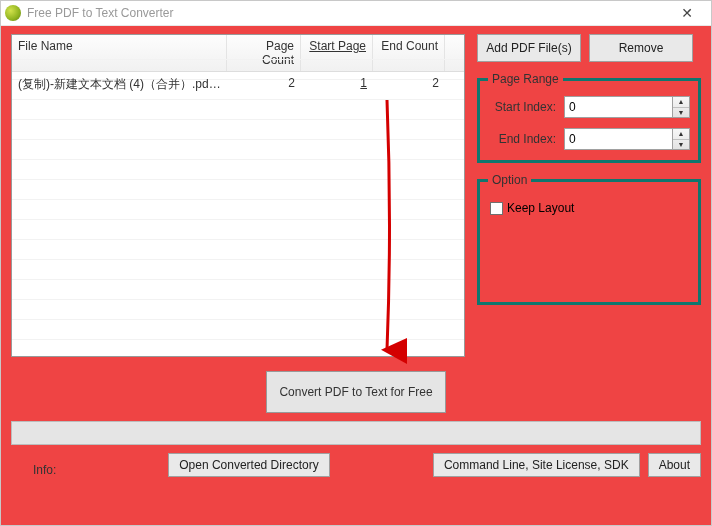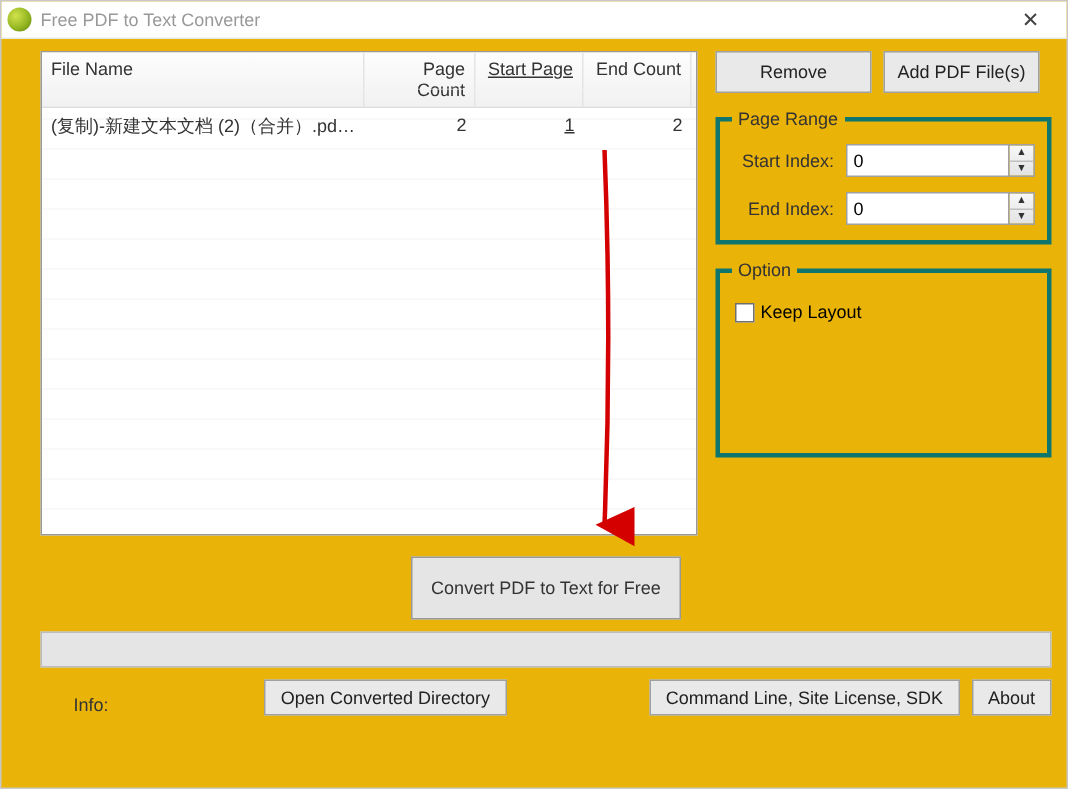--- a/index.html
+++ b/index.html
@@ -1,22 +1,22 @@
 <!DOCTYPE html>
 <html><head>
 <meta charset="utf-8">
 <style>
 * { box-sizing: border-box; font-family: "Segoe UI", Tahoma, sans-serif; font-size: 12px; }
 body { margin: 0; padding: 0; background: #fff; width: 712px; height: 526px; overflow: hidden; }
-.window { width: 712px; height: 526px; border: 1px solid #c8c8c8; background: #eab308; display: flex; flex-direction: column; }
+.window { width: 712px; height: 526px; border: 1px solid #c8c8c8; background: #ef4444; display: flex; flex-direction: column; }
 .titlebar { height: 25px; background: #fff; display: flex; align-items: center; padding: 0 4px; color: #888; border-bottom: 1px solid #e8e8e8; }
 .titlebar .icon { width: 16px; height: 16px; border-radius: 50%; background: radial-gradient(circle at 35% 35%, #d2e24c 0%, #8fb31f 60%, #5f7a12 100%); margin-right: 6px; flex-shrink: 0; }
 .titlebar .title { flex: 1; color: #999; font-size: 12px; }
 .titlebar .close { width: 40px; text-align: center; color: #444; font-size: 14px; }
-.content { flex: 1; padding: 8px 10px 4px 26px; display: flex; flex-direction: column; }
+.content { flex: 1; padding: 8px 10px 4px 10px; display: flex; flex-direction: column; }
 .upper { display: flex; gap: 12px; }
 .filelist { flex: 1; border: 1px solid #999; background: #fff; height: 323px; position: relative; }
 .filelist-header { display: flex; background: linear-gradient(#fdfdfd, #f1f1f1); border-bottom: 1px solid #ddd; }
 .filelist-header div { padding: 4px 6px; border-right: 1px solid #e4e4e4; color: #333; }
 .filelist-row { display: flex; }
 .filelist-row div { padding: 4px 6px; color: #333; }
 .col-fn { width: 215px; flex-shrink: 0; overflow: hidden; text-overflow: ellipsis; white-space: nowrap; }
 .col-pc { width: 74px; text-align: right; flex-shrink: 0; }
 .col-sp { width: 72px; text-align: right; flex-shrink: 0; text-decoration: underline; }
 .col-ep { width: 72px; text-align: right; flex-shrink: 0; }
@@ -63,40 +63,40 @@
       <div class="filelist">
         <div class="filelist-header">
           <div class="col-fn">File Name</div>
           <div class="col-pc">Page Count</div>
           <div class="col-sp">Start Page</div>
           <div class="col-ep">End Count</div>
         </div>
         <div class="gridlines"></div>
         <div class="filelist-body">
           <div class="filelist-row">
-            <div class="col-fn">(复制)-新建文本文档 (2)（合并）.pdf-...</div>
+            <div class="col-fn">(复制)-新建文本文档 (4)（合并）.pdf-...</div>
             <div class="col-pc">2</div>
             <div class="col-sp">1</div>
             <div class="col-ep">2</div>
           </div>
         </div>
         <svg class="arrow-overlay" style="left:355px; top:60px;" width="40" height="275">
           <defs>
             <marker id="ah" markerWidth="10" markerHeight="10" refX="5" refY="8" orient="auto">
               <path d="M0,0 L10,0 L5,10 Z" fill="#d40000"></path>
             </marker>
           </defs>
           <path d="M20,5 Q25,130 20,255" stroke="#d40000" stroke-width="3" fill="none" marker-end="url(#ah)"></path>
         </svg>
       </div>
 
       <div class="right">
         <div class="btnrow">
+          <div class="btn btn-add">Add PDF File(s)</div>
           <div class="btn btn-remove">Remove</div>
-          <div class="btn btn-add">Add PDF File(s)</div>
         </div>
 
         <fieldset>
           <legend>Page Range</legend>
           <div class="range-row">
             <label>Start Index:</label>
             <div class="spinner">
               <input type="text" value="0" style="">
               <div class="arrows">
                 <span>▲</span>

